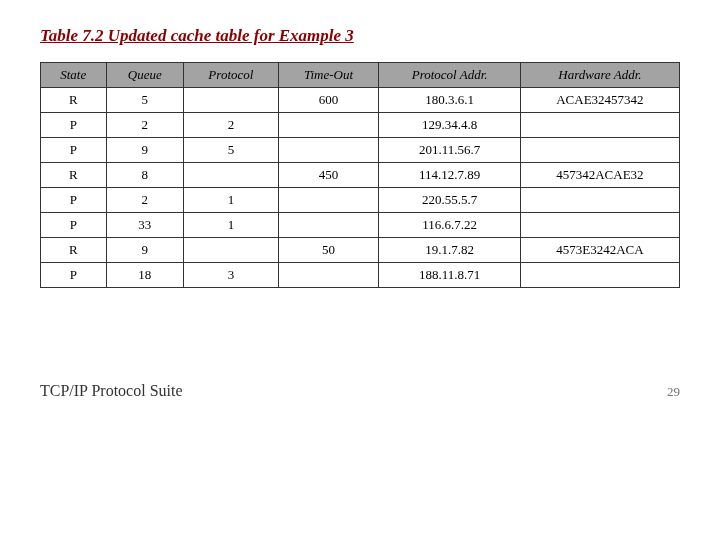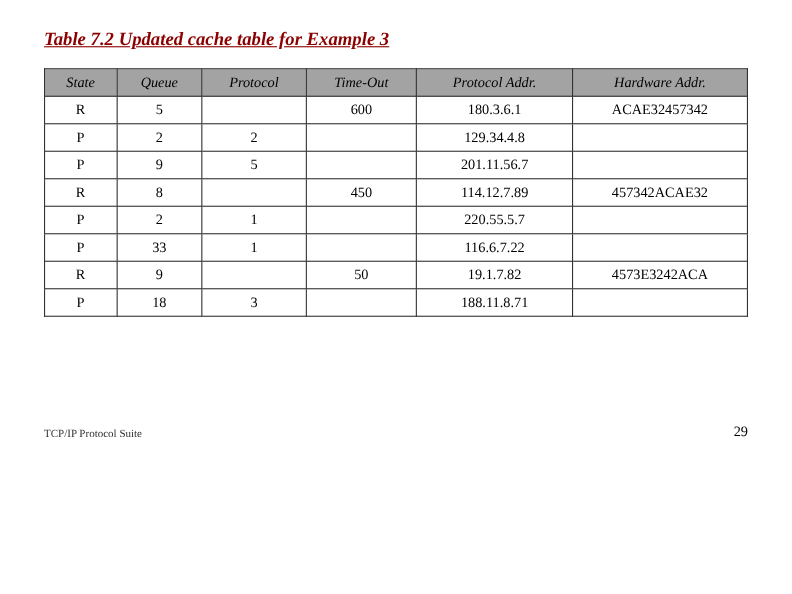--- a/index.html
+++ b/index.html
@@ -50,26 +50,26 @@
       background: #fff;
     }
     .footer {
       display: flex;
       justify-content: space-between;
       align-items: flex-end;
       margin-top: auto;
       padding-top: 10px;
     }
     .footer-left {
-      font-size: 10px;
+      font-size: 16px;
       color: #333;
     }
     .footer-right {
       font-size: 13px;
-      color: #000000;
+      color: #737373;
     }
   </style>
 </head>
 <body>
 
 <div class="page">
   <div class="title">Table 7.2  Updated cache table for Example 3</div>
   <div class="table-wrapper">
     <table>
       <thead>

